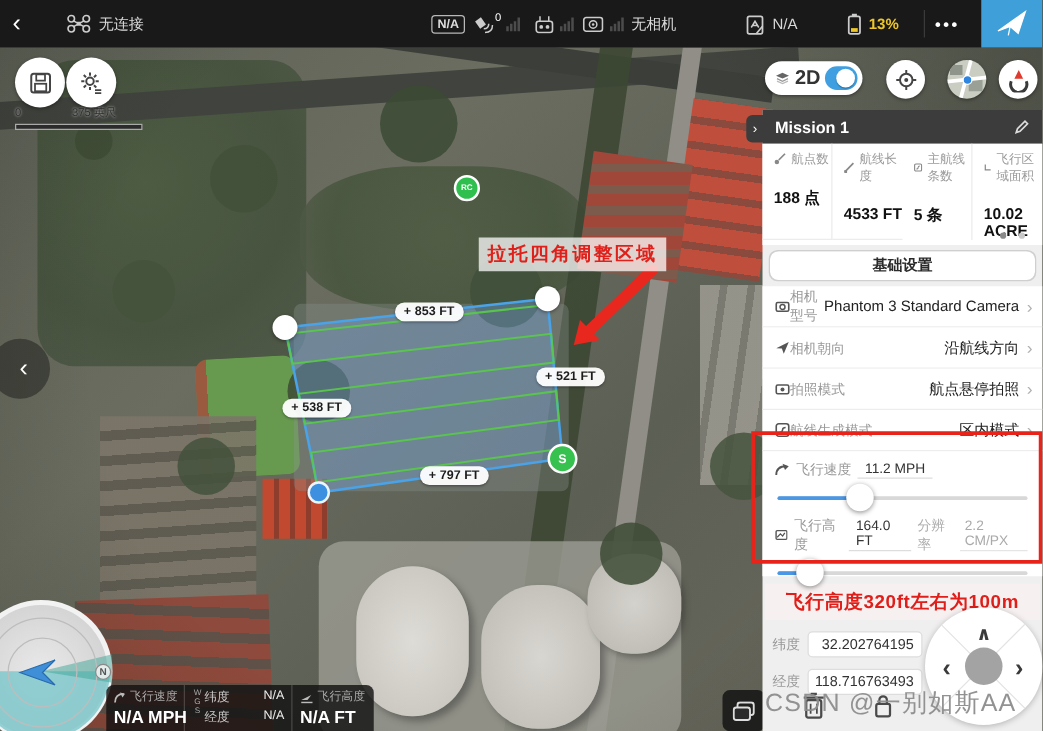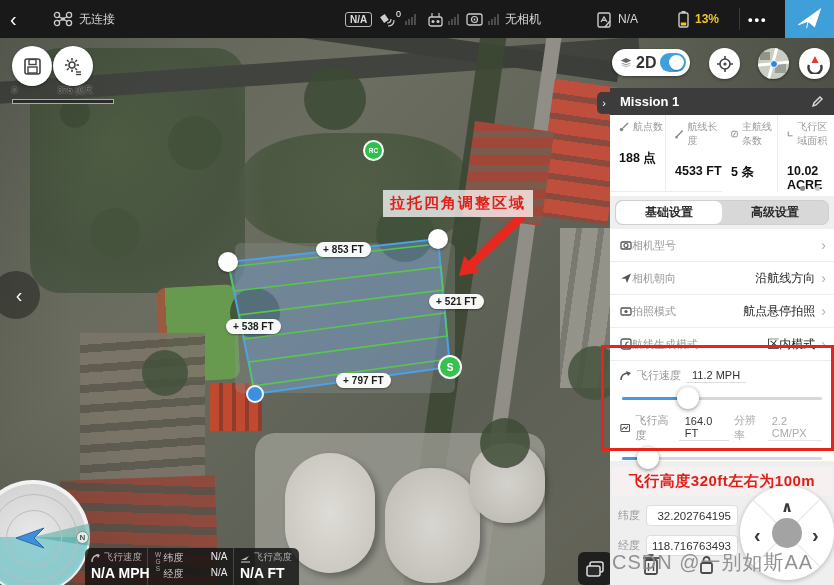--- a/index.html
+++ b/index.html
@@ -353,32 +353,32 @@
       <div class="stat-val">10.02 ACRE</div>
     </div>
     <div class="pagedots">
       <i style="background:#8a8a8a;"></i>
       <i style="background:#c8c8c8;"></i>
     </div>
   </div>
 
   <div id="tabbar">
     <div class="tab active">基础设置</div>
-    <div class="tab">高级设置</div>
   </div>
 
   <div id="rows">
     <div class="prow">
       <span class="ric">
           <svg width="12" height="12" viewBox="0 0 12 12">
             <rect x="1" y="3" width="10" height="7" rx="1.2" fill="none" stroke="#555" stroke-width="1.3"></rect>
             <circle cx="6" cy="6.5" r="2" fill="none" stroke="#555" stroke-width="1.2"></circle>
           </svg>
         </span>
       <span class="rlab">相机型号</span>
+      <span class="rval">Phantom 3 Standard Camera</span>
       <span class="rchev">›</span>
     </div>
     <div class="prow">
       <span class="ric">
           <svg width="12" height="12" viewBox="0 0 12 12">
             <path d="M1,6.5 L11,1.5 L7,11 L5.5,6.8 Z" fill="#555"></path>
           </svg>
         </span>
       <span class="rlab">相机朝向</span>
       <span class="rval">沿航线方向</span>

